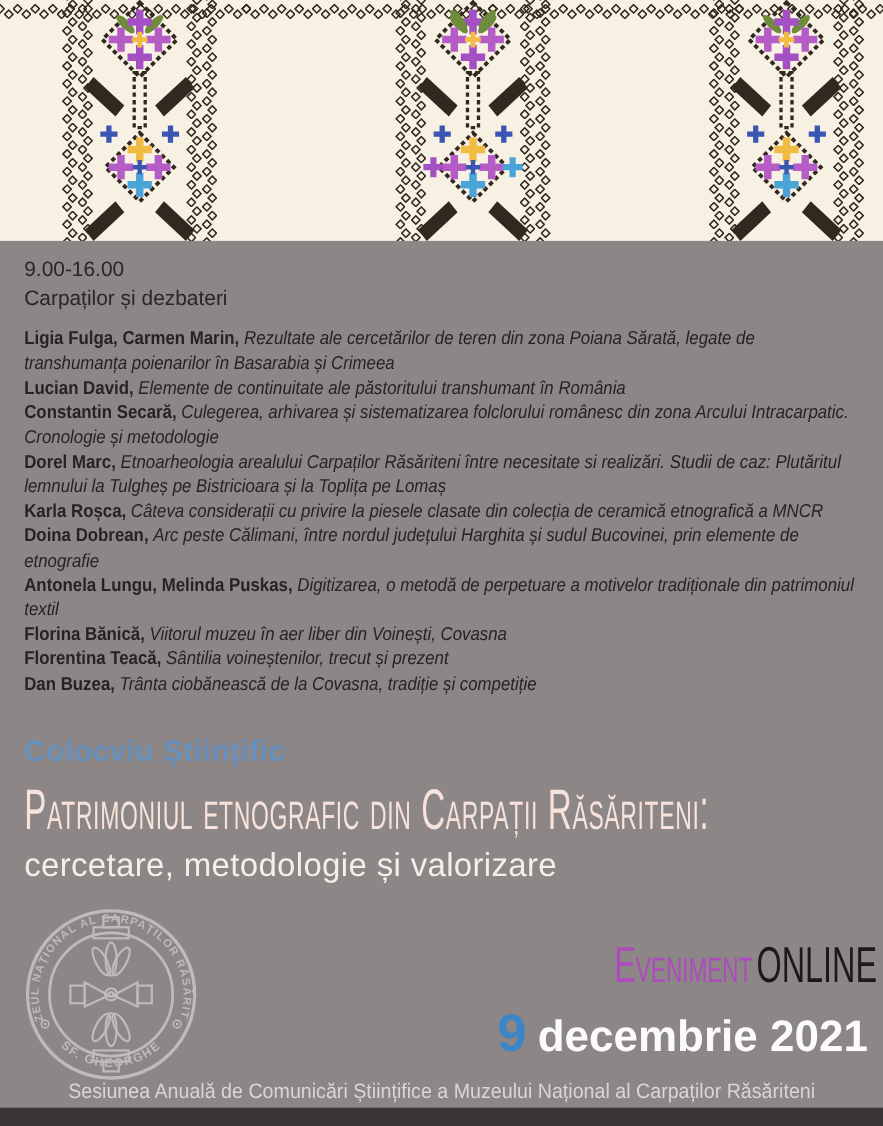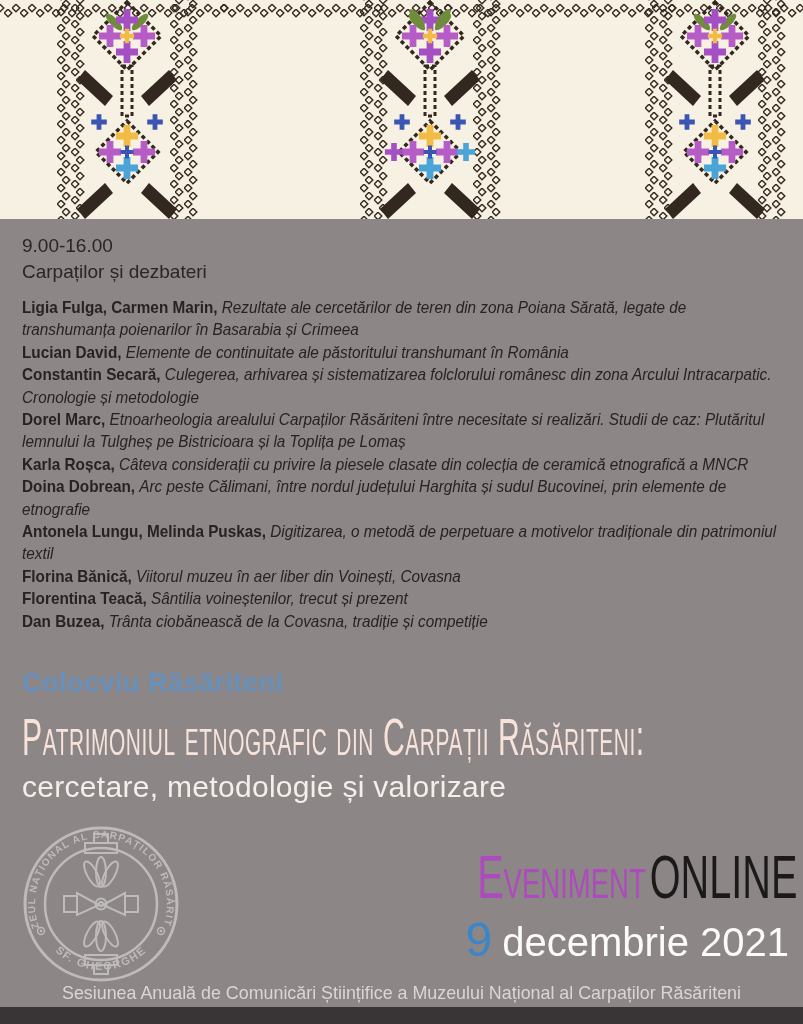--- a/index.html
+++ b/index.html
@@ -32,25 +32,25 @@
     font-variant:small-caps;font-size:52px;line-height:58px;letter-spacing:1px;
     color:#f7e3da;
   }
   .subtitle{
     position:absolute;left:22px;top:770px;
     font-size:30px;color:#f5eeea;letter-spacing:.3px;
   }
   
   .logo{position:absolute;left:22px;top:825px;width:158px;height:158px;}
   
-  .event-row{position:absolute;right:6px;top:846px;text-align:left;white-space:nowrap;font-size:62px;line-height:62px;}
+  .event-row{position:absolute;right:6px;top:846px;text-align:left;white-space:nowrap;font-size:46px;line-height:62px;}
   .event-row .ev-scale{display:inline-block;transform:scaleX(.64);transform-origin:100% 50%;font-variant:small-caps;}
   .event-row .ev{color:#ad4bbc;}
   .event-row .online{color:#1b191a;margin-left:6px;}
-  .date-row{position:absolute;right:14px;top:912px;text-align:right;white-space:nowrap;font-weight:normal;}
+  .date-row{position:absolute;right:14px;top:912px;text-align:right;white-space:nowrap;font-weight:bold;}
   .date-row .day{font-size:48px;color:#3c86c8;vertical-align:baseline;}
   .date-row .rest{font-size:40px;color:#fbfbfb;margin-left:10px;vertical-align:baseline;}
   
   .footer-caption{
     position:absolute;left:0;top:982px;width:803px;text-align:center;
     font-size:19px;color:#dad6d5;transform:scaleX(.94);transform-origin:50% 0;
   }
   .bottom-bar{position:absolute;left:0;bottom:0;width:803px;height:17px;background:#393536;}
 </style>
 </head>
@@ -132,21 +132,21 @@
     <p><span class="names">Constantin Secară,</span> <span class="ptitle">Culegerea, arhivarea și sistematizarea folclorului românesc din zona Arcului Intracarpatic. Cronologie și metodologie</span></p>
     <p><span class="names">Dorel Marc,</span> <span class="ptitle">Etnoarheologia arealului Carpaților Răsăriteni între necesitate si realizări. Studii de caz: Plutăritul lemnului la Tulgheș pe Bistricioara și la Toplița pe Lomaș</span></p>
     <p><span class="names">Karla Roșca,</span> <span class="ptitle">Câteva considerații cu privire la piesele clasate din colecția de ceramică etnografică a MNCR</span></p>
     <p><span class="names">Doina Dobrean,</span> <span class="ptitle">Arc peste Călimani, între nordul județului Harghita și sudul Bucovinei, prin elemente de etnografie</span></p>
     <p><span class="names">Antonela Lungu, Melinda Puskas,</span> <span class="ptitle">Digitizarea, o metodă de perpetuare a motivelor tradiționale din patrimoniul textil</span></p>
     <p><span class="names">Florina Bănică,</span> <span class="ptitle">Viitorul muzeu în aer liber din Voinești, Covasna</span></p>
     <p><span class="names">Florentina Teacă,</span> <span class="ptitle">Sântilia voineștenilor, trecut și prezent</span></p>
     <p><span class="names">Dan Buzea,</span> <span class="ptitle">Trânta ciobănească de la Covasna, tradiție și competiție</span></p>
   </div>
 
-  <div class="kicker">Colocviu Răsăriteni</div>
+  <div class="kicker">Colocviu Științific</div>
 
   <div class="main-title">
     <span class="condensed">Patrimoniul etnografic din Carpații Răsăriteni:</span>
   </div>
 
   <div class="subtitle">cercetare, metodologie și valorizare</div>
 
   <div class="logo">
     <svg width="158" height="158" viewBox="-79 -79 158 158" xmlns="http://www.w3.org/2000/svg">
       <g fill="none" stroke="#bfbbba">

